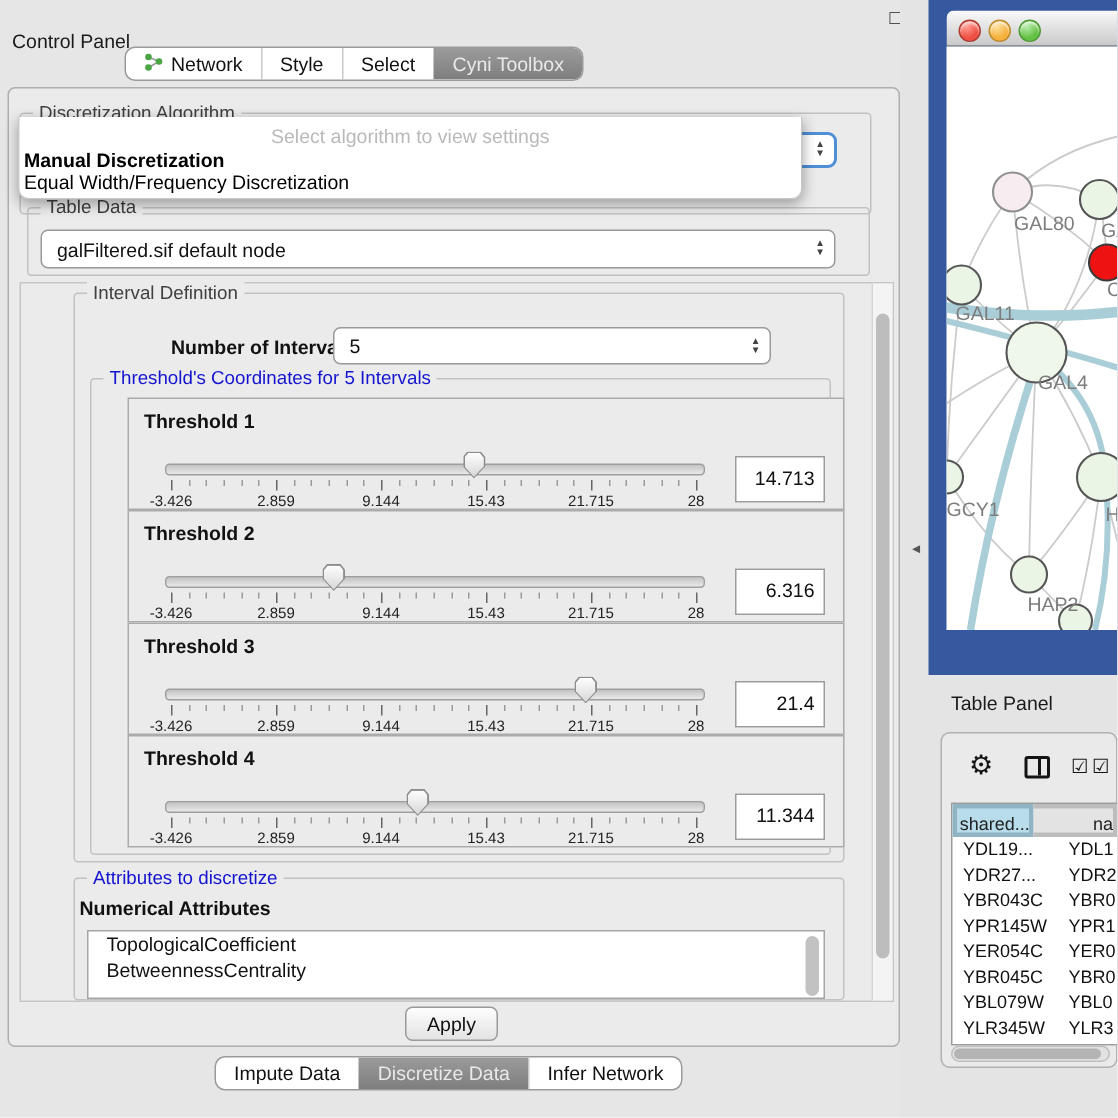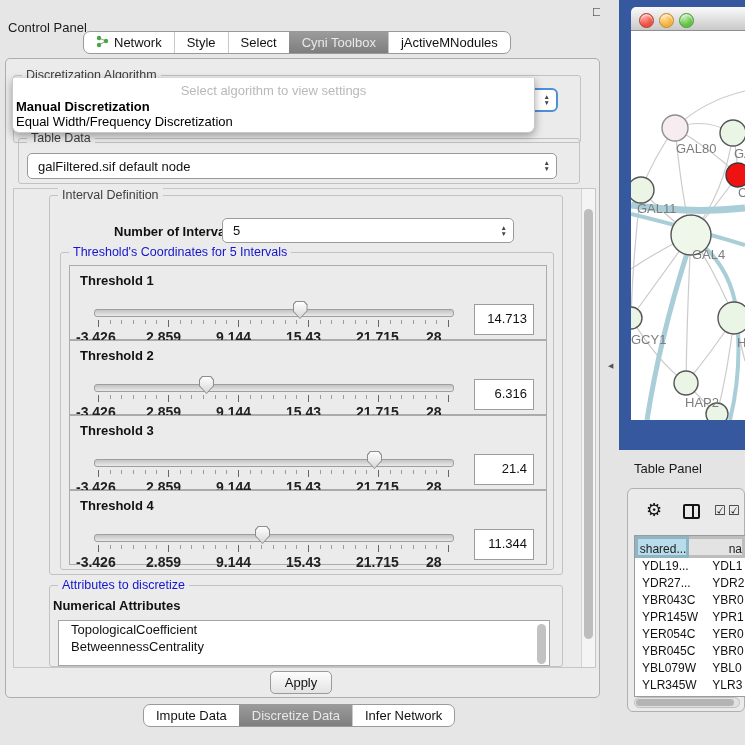--- a/index.html
+++ b/index.html
@@ -64,22 +64,22 @@
          border-radius:3px;background:linear-gradient(#c3c3c3,#e9e9e9);}
   .thumb{position:absolute;top:35px;width:15px;height:18px;}
   .thumb::before{content:"";position:absolute;inset:0;background:#8d8d8d;
       clip-path:polygon(20% 0,80% 0,100% 20%,100% 55%,50% 100%,0 55%,0 20%);}
   .thumb::after{content:"";position:absolute;inset:1px;background:linear-gradient(#fefefe,#d7d7d7);
       clip-path:polygon(20% 0,80% 0,100% 20%,100% 55%,50% 100%,0 55%,0 20%);}
   .tickrow{position:absolute;left:28px;top:54px;width:350px;height:20px;}
   .tick{position:absolute;top:0;width:1px;background:#666;}
   .tick.minor{height:4px;background:#9b9b9b;}
   .tick.major{height:7px;}
-  .ticklab{position:absolute;top:9px;width:44px;margin-left:-22px;
-           font-size:14px;font-weight:bold;color:#222;white-space:nowrap;}
+  .ticklab{position:absolute;top:9px;width:44px;margin-left:-22px;text-align:center;
+           font-size:10px;font-weight:normal;color:#222;white-space:nowrap;}
   .valbox{position:absolute;left:404px;top:38px;width:52px;height:29px;background:#fff;
           border:1px solid #9c9c9c;font-size:13px;color:#111;text-align:right;
           line-height:27px;padding-right:6px;}
 
   
   #attrList{left:8px;top:34px;width:492px;height:46px;background:#fff;border:1px solid #a5a5a5;overflow:hidden;}
   .attrItem{font-size:13px;color:#111;padding-left:12px;line-height:17px;white-space:nowrap;}
   #attrScroll{position:absolute;right:3px;top:3px;width:9px;height:40px;background:#c2c2c2;border-radius:5px;}
 
   #applyBtn{left:270px;top:671px;width:62px;height:23px;background:linear-gradient(#fdfdfd,#e3e3e3);
@@ -148,23 +148,20 @@
       </div>
       <div class="tab">
         <span>Style</span>
       </div>
       <div class="tab">
         <span>Select</span>
       </div>
       <div class="tab sel">
         <span>Cyni Toolbox</span>
       </div>
-      <div class="tab">
-        <span>jActiveMNodules</span>
-      </div>
     </div>
 
   <div class="abs" id="mainPanel">
 
     <div class="abs groupbox" style="left:7px;top:16px;width:568px;height:68px;">
       <span class="gtitle green">Discretization Algorithm</span>
     </div>
   </div>
 
   <div class="abs" id="hiddenCombo">
@@ -202,21 +199,21 @@
       <div class="abs combo" style="left:172px;top:22px;width:292px;height:25px;">
         <span>5</span>
         <span class="stepper">
           <span>▲</span>
             <span>▼</span>
         </span>
       </div>
 
       <div class="abs groupbox" style="left:10px;top:56px;width:494px;height:318px;">
         <span class="gtitle blue">Threshold's Coordinates for 5 Intervals</span>
-        <div class="abs" id="thresholdList" style="left:8px;top:12px;width:380px;height:300px;">
+        <div class="abs" id="thresholdList" style="left:24px;top:12px;width:380px;height:300px;">
             <div class="thrBox" style="top: 0px;">
               <div class="thrLabel boldlab">Threshold 1</div>
               <div class="track"></div>
               <div class="tickrow">
                 <div class="tick major" style="left: 0%;"></div>
                 <div class="ticklab" style="left: 0%;">-3.426</div>
                 <div class="tick minor" style="left: 3.33333%;"></div>
                 <div class="tick minor" style="left: 6.66667%;"></div>
                 <div class="tick minor" style="left: 10%;"></div>
                 <div class="tick minor" style="left: 13.3333%;"></div>

